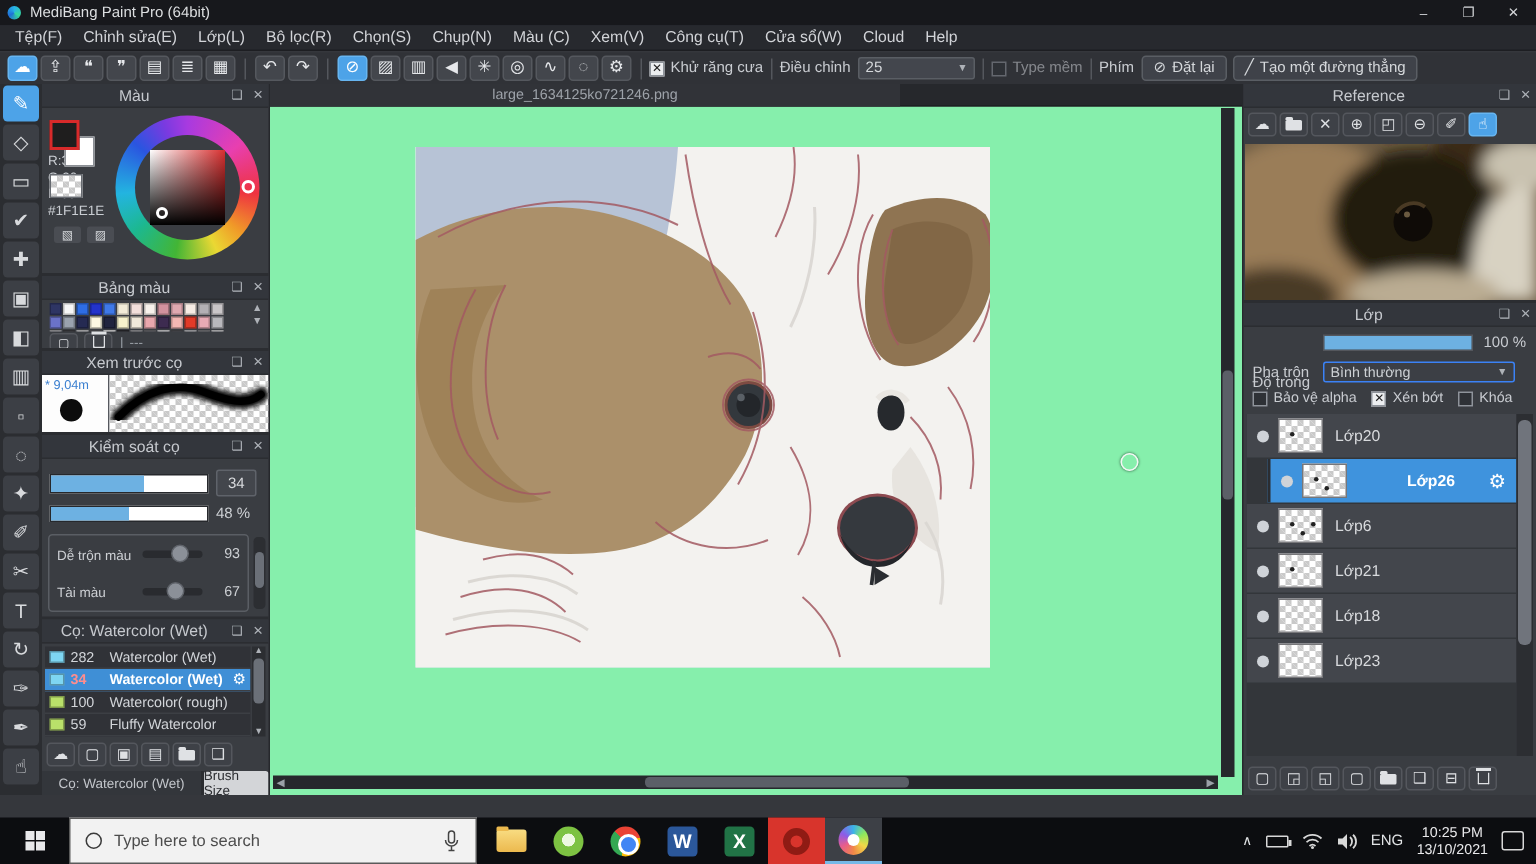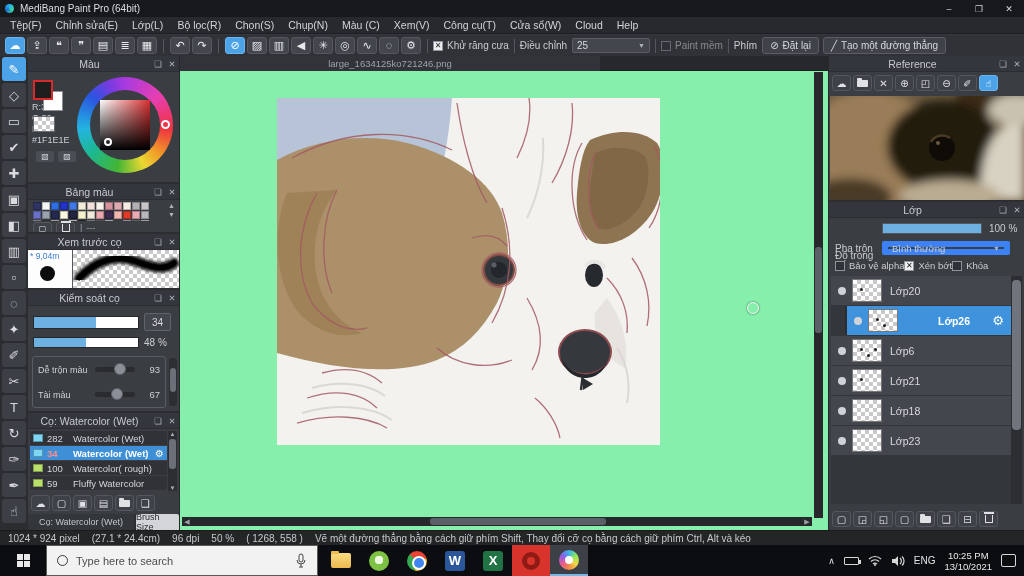--- a/index.html
+++ b/index.html
@@ -132,22 +132,22 @@
 #sec-ref{top:0;height:146px;}
 #ref-tools{position:absolute;left:3px;top:19px;display:flex;gap:2px;align-items:center;}
 .refimg{position:absolute;left:1px;top:40px;width:194px;height:104px;overflow:hidden;background:#6b5a42;}
 
 
 #sec-layers{top:146px;height:328px;border-bottom:none;}
 .lrowlabel{position:absolute;font-size:10px;color:#c9ccd1;}
 .ltrack{position:absolute;left:53px;top:21px;width:100px;height:11px;background:#2c2e32;border:1px solid #505archive459;}
 .ltrack{border:1px solid #54575d;}
 .lvalue{position:absolute;left:160px;top:21px;font-size:10px;color:#c9ccd1;}
-.ldrop{position:absolute;left:53px;top:39px;width:128px;height:14px;background:#3c3f45;border:6px solid #3b82f6;border-radius:2px;display:flex;align-items:center;font-size:9.5px;color:#ccd0d4;padding:0 4px;}
-#layer-cbs{position:absolute;left:6px;top:58px;display:flex;align-items:center;}
+.ldrop{position:absolute;left:53px;top:39px;width:128px;height:14px;background:#3c3f45;border:1px solid #3b82f6;border-radius:2px;display:flex;align-items:center;font-size:9.5px;color:#ccd0d4;padding:0 4px;}
+#layer-cbs{position:absolute;left:6px;top:58px;display:flex;gap:10px;align-items:center;}
 #layer-cbs .cblabel{font-size:9.5px;}
 #layerlist{position:absolute;left:2px;top:74px;width:180px;height:228px;overflow:hidden;background:#33363a;}
 .lrow{position:relative;display:flex;align-items:center;height:29px;margin-bottom:1px;background:#43464c;}
 .lrow.clip{margin-left:14px;border-left:2px solid #2b2d31;}
 .lrow.sel{background:#3f93dd;}
 .vis{width:8px;height:8px;border-radius:50%;background:#cfd3d8;margin:0 6px 0 7px;flex:none;}
 .lthumb{position:relative;width:30px;height:23px;border:1px solid #77777a;flex:none;}
 .ldot{position:absolute;width:3px;height:3px;border-radius:50%;background:#222;}
 .lname{font-size:10.5px;color:#d8dadd;margin-left:8px;white-space:nowrap;}
 .lrow.sel .lname{color:#fff;font-weight:bold;margin-left:40px;}
@@ -261,21 +261,21 @@
     <span class="tsep"></span>
     <span>Điều chỉnh</span>
     <div class="ddown" style="width:78px;margin-left:5px;">
       <span>25</span>
       <span class="ddcaret">▼</span>
     </div>
     <span class="tsep"></span>
     <div class="tgroup" id="cb-soft" style="opacity:.55;">
         <label class="cbwrap">
           <span class="cb"></span>
-          <span class="cblabel">Paint mềm</span>
+          <span class="cblabel">Type mềm</span>
         </label>
       </div>
     <span class="tsep"></span>
     <span style="margin-right:3px;">Phím</span>
     <div class="pushbtn">
       <span>⊘</span>
       <span>Đặt lại</span>
     </div>
     <div class="pushbtn">
       <span>╱</span>
@@ -714,28 +714,20 @@
             <div class="rbtn">❑</div>
             <div class="rbtn">⊟</div>
             <div class="rbtn">
               <span class="ic-trash"></span>
             </div>
           </div>
       </div>
     </div>
   </div>
 
-  <div class="statusbar">
-    <span class="stitem">1024 * 924 pixel</span>
-    <span class="stitem">(27.1 * 24.4cm)</span>
-    <span class="stitem">96 dpi</span>
-    <span class="stitem">50 %</span>
-    <span class="stitem">( 1268, 558 )</span>
-    <span class="stitem">Vẽ một đường thẳng bằng cách giữ phím Shift, Thay đổi cỡ cọ bằng cách giữ phím Ctrl, Alt và kéo</span>
-  </div>
 
   <div class="taskbar">
     <div class="startbtn">
       <span class="winlogo">
           <i></i>
           <i></i>
           <i></i>
           <i></i>
         </span>
     </div>

